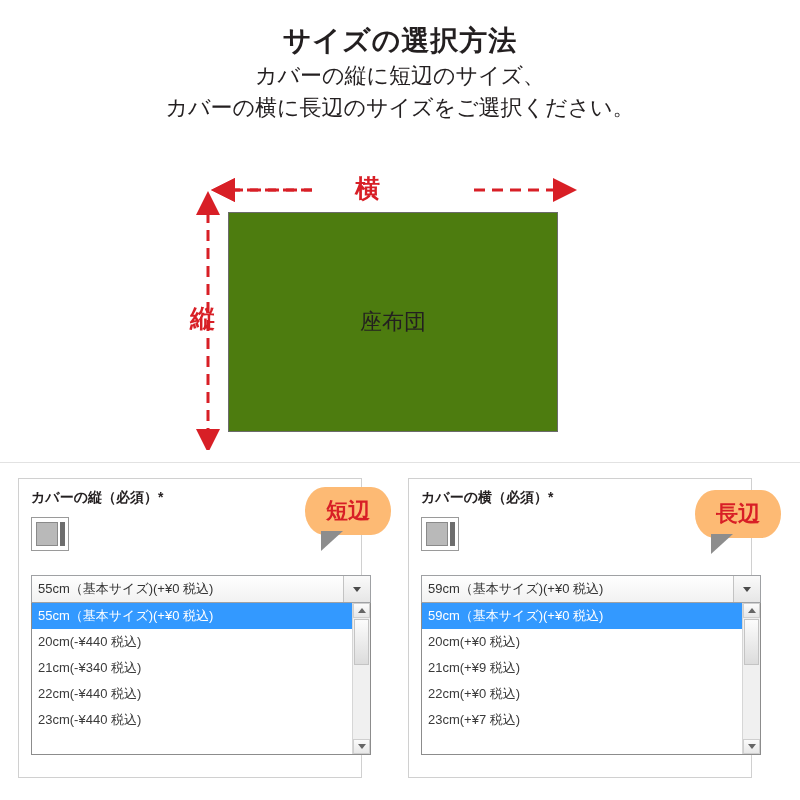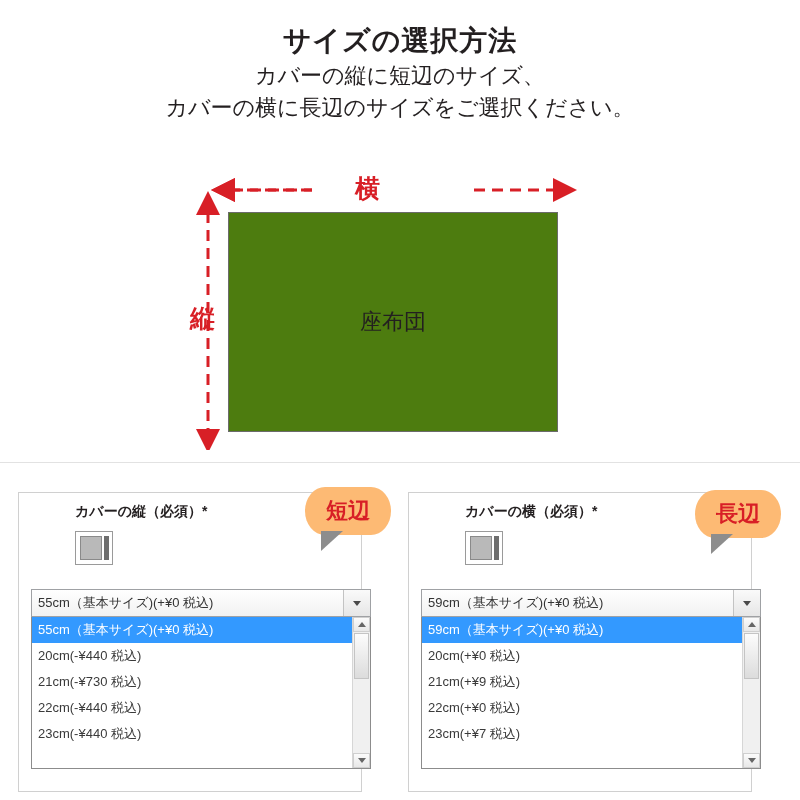--- a/index.html
+++ b/index.html
@@ -77,27 +77,26 @@
   }
   svg.arrows {
     position: absolute;
     left: 0; top: 0;
     width: 800px; height: 290px;
   }
 
   
   .panel {
     position: absolute;
-    top: 492px;
+    top: 478px;
     width: 344px;
     height: 300px;
     background: #ffffff;
     border: 1px solid #d0d0d0;
     box-sizing: border-box;
-    padding-left: 44px;
   }
   .panel.left { left: 18px; }
   .panel.right { left: 408px; }
 
   .panel-label {
     font-size: 14px;
     font-weight: bold;
     margin: 10px 0 0 12px;
     color: #231f20;
   }
@@ -317,21 +316,21 @@
     <div class="select-value">55cm（基本サイズ)(+¥0 税込)</div>
     <div class="select-arrow">
         <span class="caret"></span>
       </div>
   </div>
 
   <div class="dropdown">
     <div class="options">
       <div class="option selected">55cm（基本サイズ)(+¥0 税込)</div>
       <div class="option">20cm(-¥440 税込)</div>
-      <div class="option">21cm(-¥730 税込)</div>
+      <div class="option">21cm(-¥340 税込)</div>
       <div class="option">22cm(-¥440 税込)</div>
       <div class="option">23cm(-¥440 税込)</div>
     </div>
     <div class="scrollbar">
       <div class="scroll-up">
           <span class="sc-caret-up"></span>
         </div>
       <div class="scroll-thumb"></div>
       <div class="scroll-down">
           <span class="sc-caret-down"></span>

